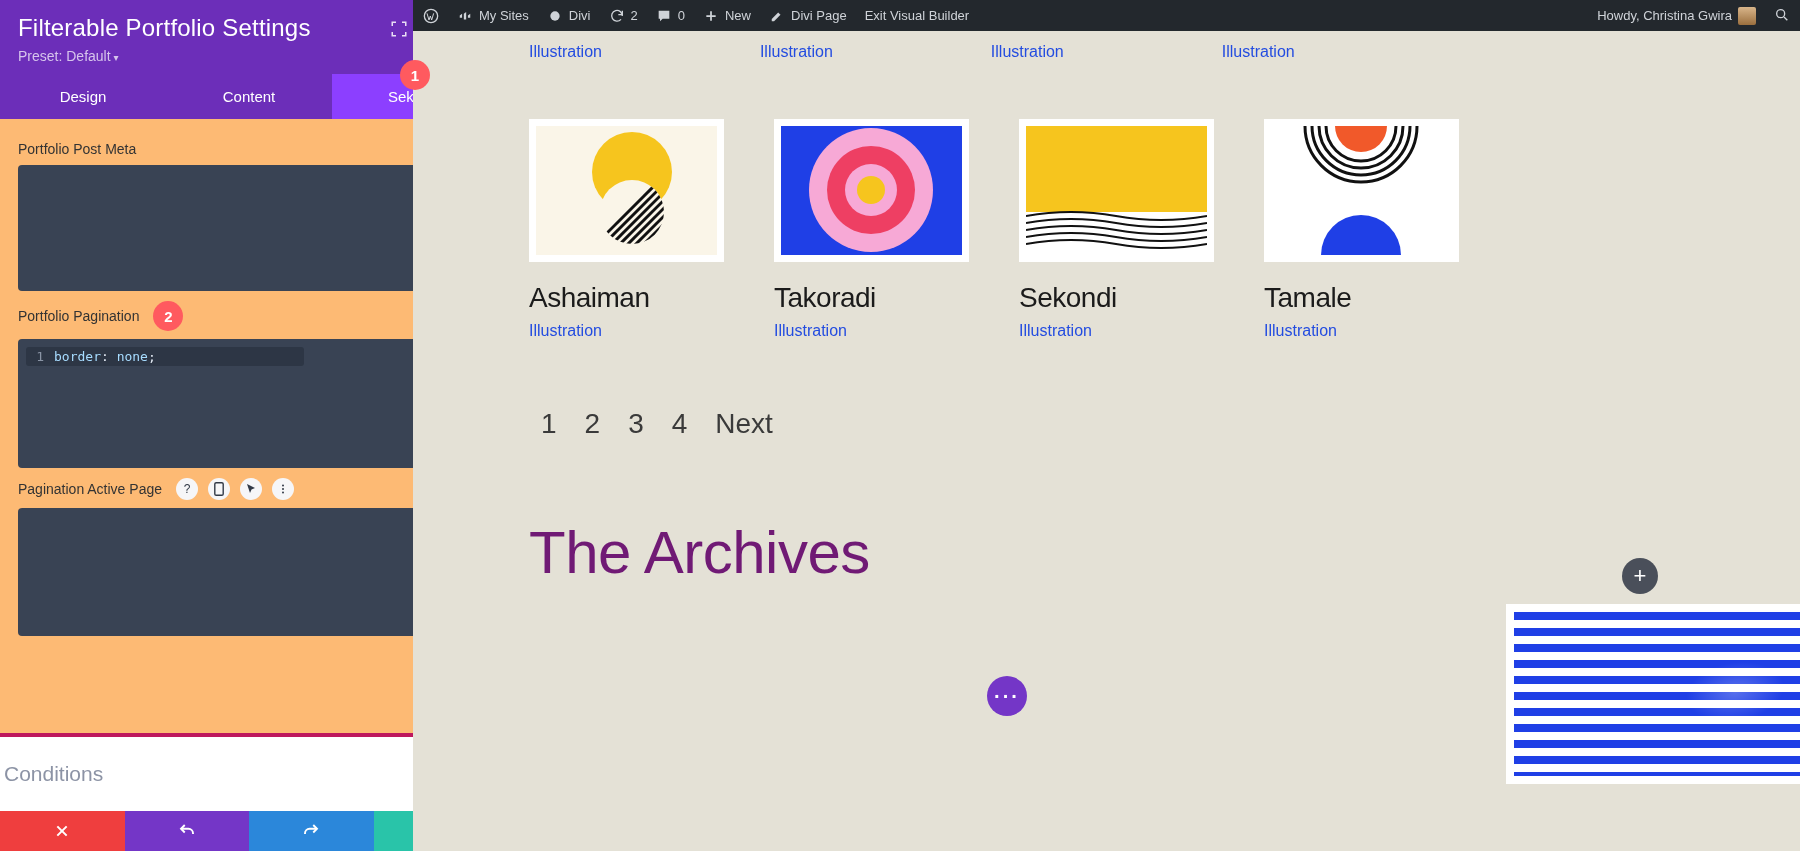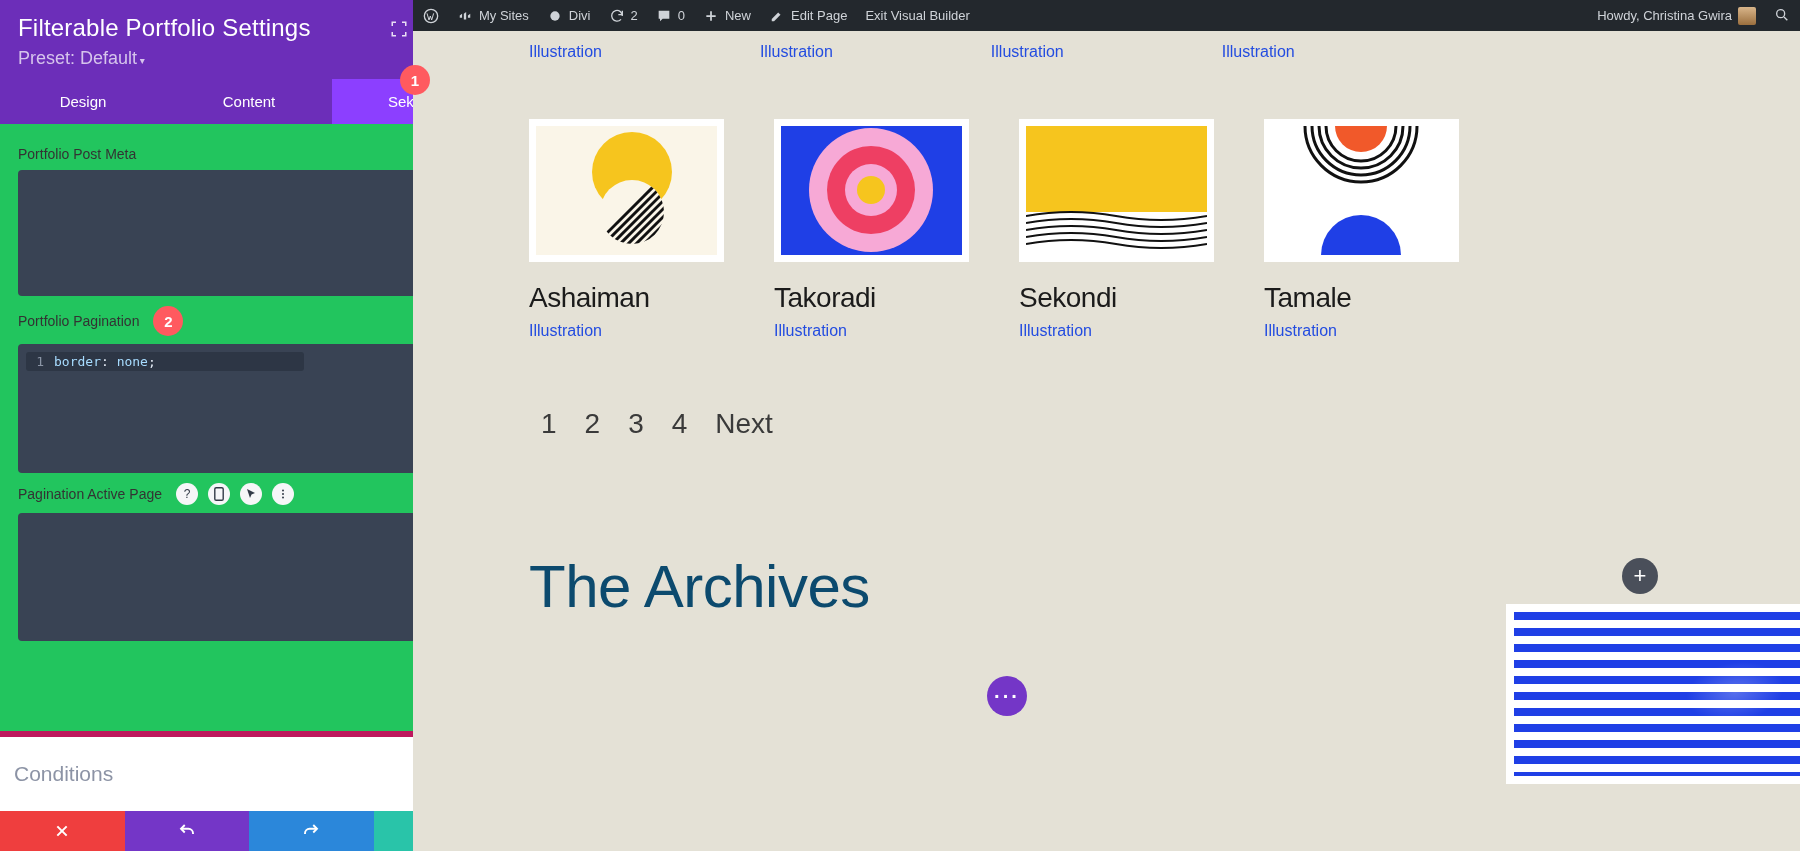--- a/index.html
+++ b/index.html
@@ -7,40 +7,40 @@
 
 
 .panel {
   position: absolute; left: 0; top: 0; width: 498px; height: 100%;
   background: #fff; display: flex; flex-direction: column;
 }
 .panel-header {
   background: #6c2eb9; color: #fff; padding: 14px 18px 10px; position: relative;
 }
 .panel-title { font-size: 24px; font-weight: 500; letter-spacing: 0.2px; }
-.panel-preset { font-size: 18px; margin-top: 6px; color: #d6c4ec; }
+.panel-preset { font-size: 14px; margin-top: 6px; color: #d6c4ec; }
 .panel-preset::after { content: " ▾"; font-size: 10px; }
 .panel-icons { position: absolute; right: 10px; top: 20px; display: flex; gap: 22px; }
 .panel-icon { width: 18px; height: 18px; display: flex; align-items: center; justify-content: center; color: #fff; opacity: 0.85; cursor: pointer; }
 
 .panel-tabs { display: flex; background: #6c2eb9; }
 .panel-tab {
   flex: 1; text-align: center; padding: 14px 0; font-size: 15px; font-weight: 500;
   color: #fff; cursor: pointer; position: relative;
 }
 .panel-tab.active { background: #8c3fff; }
 .badge-num {
   position: absolute; top: -14px; left: 50%; transform: translateX(-50%);
   width: 30px; height: 30px; border-radius: 50%;
   background: #ff5a5f; color: #fff; font-size: 15px; font-weight: 600;
   display: flex; align-items: center; justify-content: center;
   z-index: 5;
 }
 .panel-body {
-  flex: 1; overflow-y: auto; background: #22c55e; padding: 12px 18px 0;
+  flex: 1; overflow-y: auto; background: #fdba74; padding: 12px 18px 0;
 }
 .field-label {
   font-size: 14px; color: #333; margin: 10px 0 8px; font-weight: 500;
   display: flex; align-items: center; gap: 8px; position: relative;
 }
 .field-label .mini-icons { display: inline-flex; gap: 10px; margin-left: 6px; }
 .mini-icon {
   width: 22px; height: 22px; border-radius: 50%; background: #f6f6f8;
   display: flex; align-items: center; justify-content: center; font-size: 12px;
   color: #323a47;
@@ -59,21 +59,21 @@
 .label-badge {
   display: inline-flex; width: 30px; height: 30px; border-radius: 50%;
   background: #ff5a5f; color: #fff; font-size: 15px; font-weight: 600;
   align-items: center; justify-content: center; margin-left: 6px;
 }
 .scroll-slider {
   position: absolute; right: 0; top: 495px; width: 7px; height: 128px;
   background: #6c2eb9; border-radius: 3px;
 }
 .conditions-row {
-  border-top: 6px solid #be185d; padding: 22px 14px; display: flex;
+  border-top: 4px solid #be185d; padding: 22px 4px; display: flex;
   justify-content: space-between; align-items: center;
 }
 .conditions-text { font-size: 21px; color: #8c93a5; }
 
 .panel-footer { display: flex; height: 40px; }
 .footer-btn { flex: 1; display: flex; align-items: center; justify-content: center; color:#fff; cursor: pointer; }
 .footer-red { background: #ef3e3e; }
 .footer-purple { background: #7436c7; }
 .footer-blue { background: #2b87da; }
 .footer-green { background: #29c4a9; }
@@ -107,21 +107,21 @@
 .card-title { font-size: 28px; color: #1b1b1b; margin-top: 20px; letter-spacing: -0.5px; }
 .card-cat { color: #234ce0; font-size: 16px; margin-top: 8px; display: inline-block; text-decoration: none; }
 
 .pagination {
   display: flex; gap: 28px; margin-top: 68px; margin-left: 12px;
   font-size: 28px; color: #3a3a3a;
 }
 .pagination span { cursor: pointer; }
 
 .archives-title {
-  font-size: 60px; color: #0c4a6e; margin-top: 112px; letter-spacing: -0.5px;
+  font-size: 60px; color: #701a75; margin-top: 78px; letter-spacing: -0.5px;
 }
 
 .fab {
   position: absolute; width: 40px; height: 40px; border-radius: 50%;
   color: #fff; display: flex; align-items: center; justify-content: center;
   font-size: 20px; cursor: pointer;
 }
 .fab-plus { background: #4a4f5a; right: 142px; top: 558px; width: 36px; height: 36px; font-size: 22px; }
 .fab-dots { background: #7436c7; left: 574px; top: 676px; width: 40px; height: 40px; letter-spacing: 2px; font-weight: 700; }
 
@@ -305,21 +305,21 @@
             </svg>
           </span>
           <span>New</span>
         </span>
       <span class="wp-item">
           <span class="wp-icon">
             <svg viewBox="0 0 24 24" width="14" height="14" fill="#cfd3d8">
               <path d="M3 17l11-11 4 4L7 21H3z"></path>
             </svg>
           </span>
-          <span>Edit Page</span>
+          <span>Divi Page</span>
         </span>
       <span class="wp-item">Exit Visual Builder</span>
     </div>
     <div class="wp-right">
       <span class="wp-item">
           <span>Howdy, Christina Gwira</span>
           <span class="wp-avatar"></span>
         </span>
       <span class="wp-item">
           <svg viewBox="0 0 24 24" width="16" height="16" fill="none" stroke="#cfd3d8" stroke-width="2">

